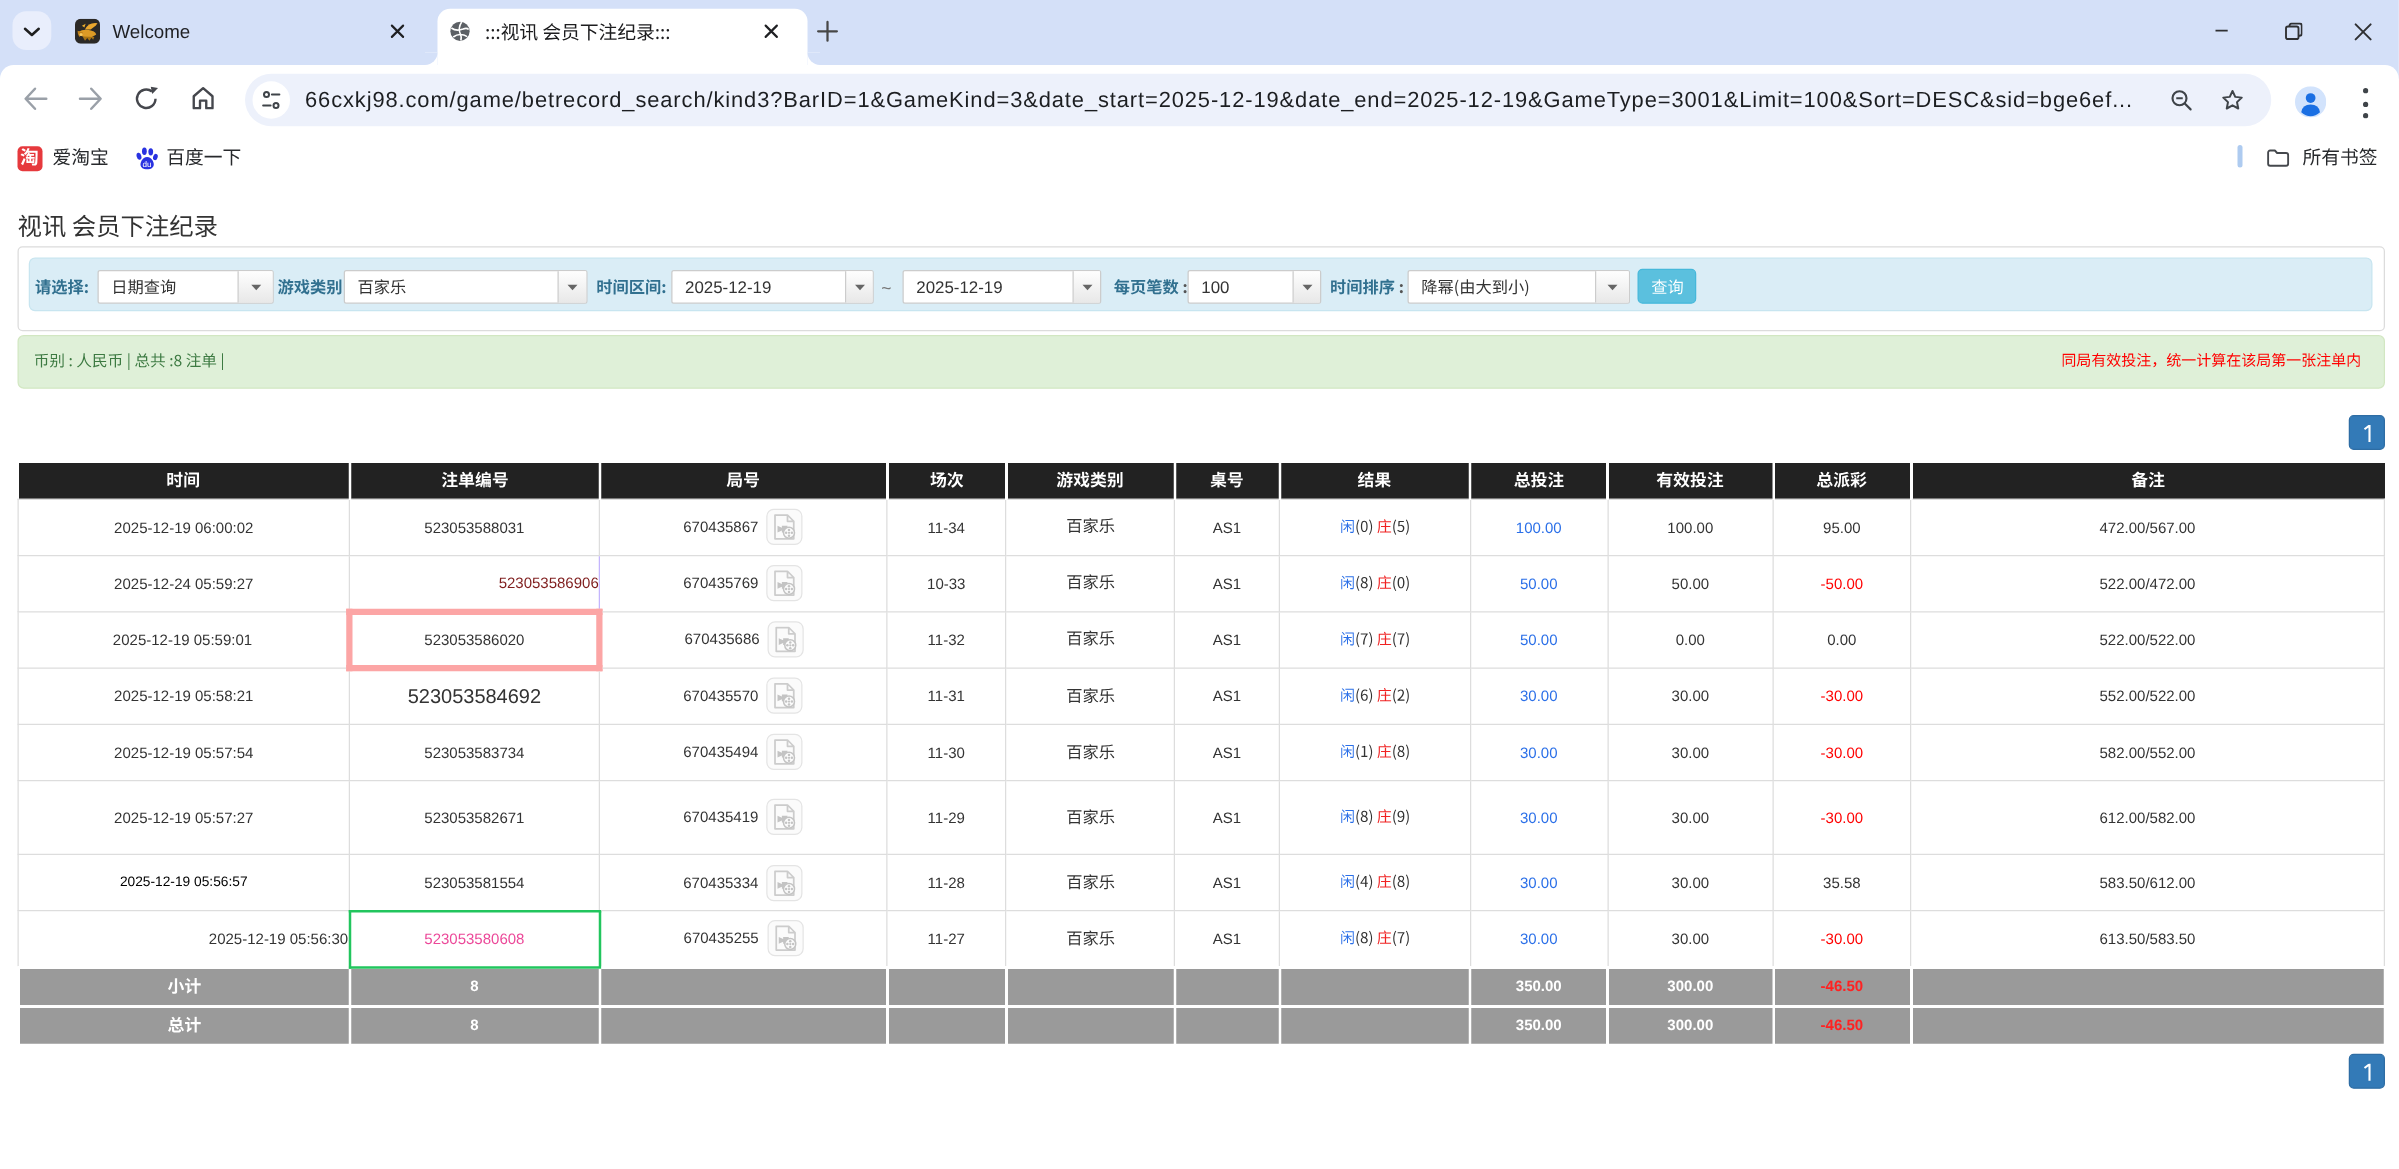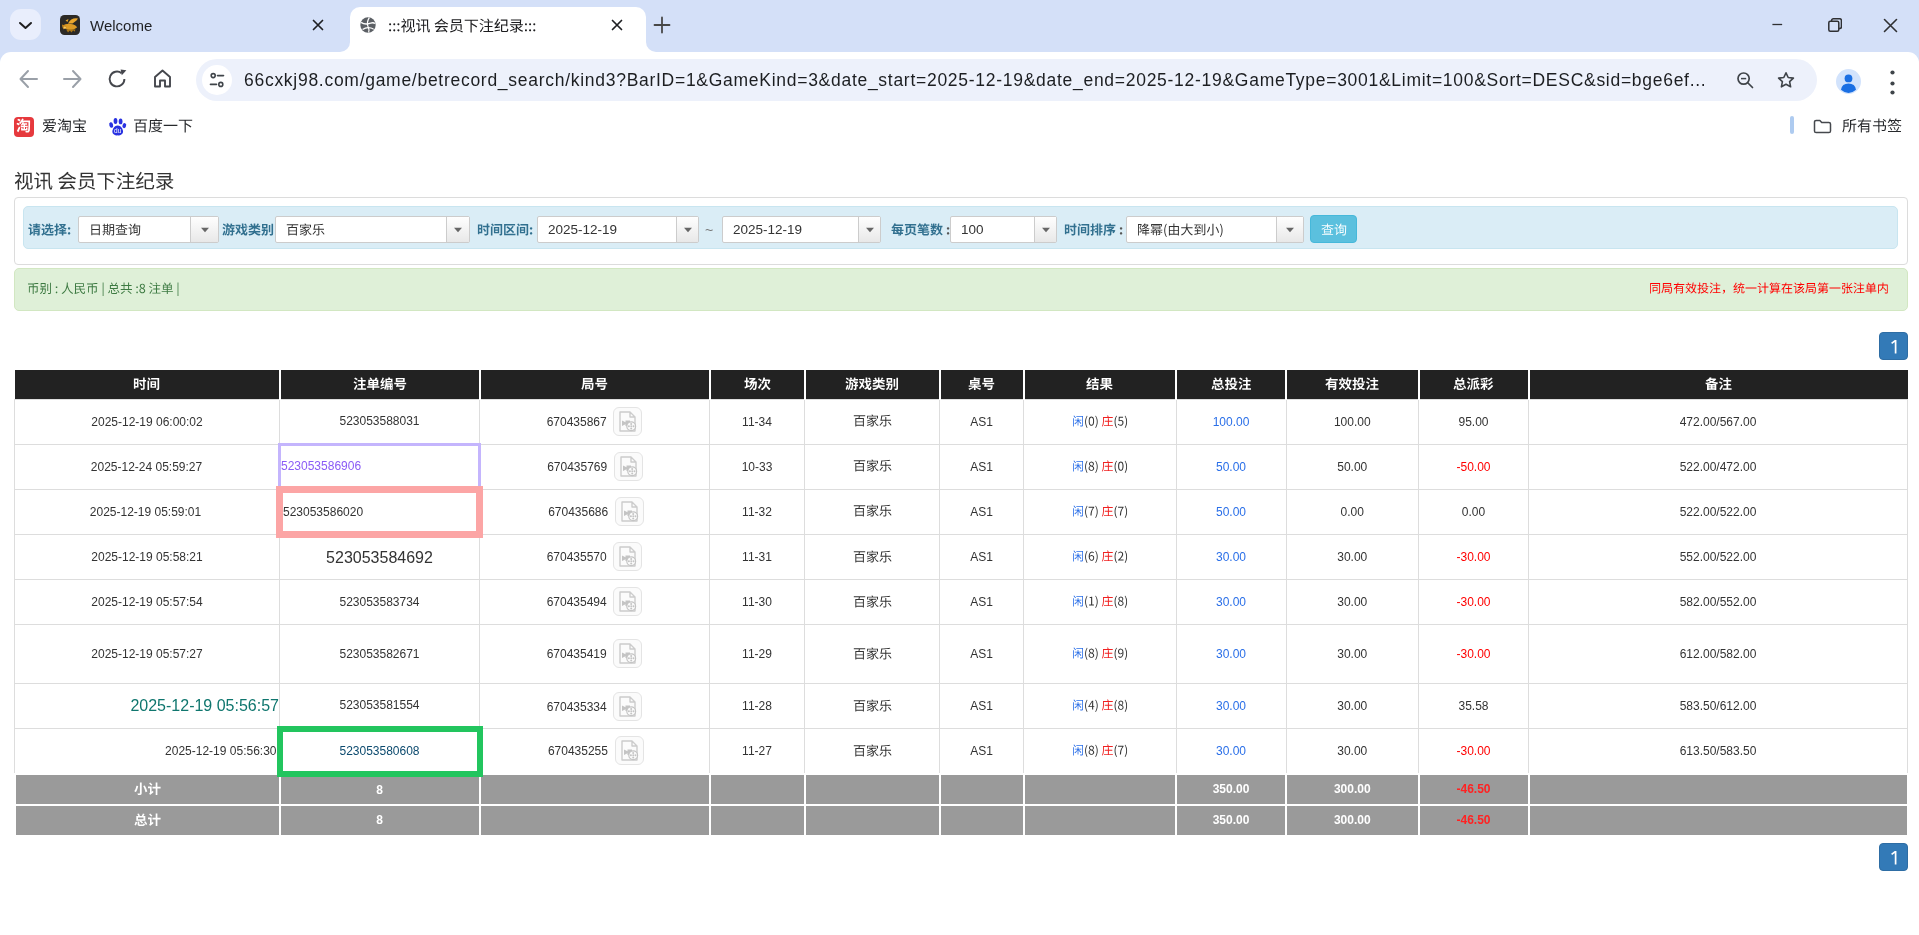--- a/index.html
+++ b/index.html
@@ -327,21 +327,21 @@
               <path fill="#333" d="M44.3 12.9Q43.5 11.6 43 10.1Q42.6 8.6 42.6 6.8Q42.6 5.1 43 3.6Q43.5 2.1 44.3 0.7L45 1.1Q44.2 2.3 43.9 3.8Q43.5 5.3 43.5 6.8Q43.5 8.4 43.9 9.8Q44.2 11.3 45 12.6Z M48.7 10.7Q48 10.7 47.5 10.6Q46.9 10.4 46.5 10.1Q46.1 9.8 45.8 9.6L46.4 8.8Q46.6 9.1 47 9.3Q47.3 9.5 47.7 9.7Q48 9.8 48.6 9.8Q49.1 9.8 49.5 9.6Q49.9 9.3 50.2 8.8Q50.4 8.4 50.4 7.7Q50.4 6.8 49.9 6.3Q49.4 5.7 48.6 5.7Q48.2 5.7 47.8 5.9Q47.5 6 47.1 6.2L46.6 5.9L46.8 1.8H51.1V2.7H47.8L47.6 5.2Q47.9 5.1 48.2 5Q48.5 4.9 48.9 4.9Q49.6 4.9 50.2 5.2Q50.8 5.5 51.2 6.1Q51.5 6.7 51.5 7.7Q51.5 8.7 51.1 9.3Q50.7 10 50.1 10.4Q49.4 10.7 48.7 10.7Z M53.4 12.9 52.7 12.6Q53.5 11.3 53.8 9.8Q54.2 8.4 54.2 6.8Q54.2 5.3 53.8 3.8Q53.5 2.3 52.7 1.1L53.4 0.7Q54.2 2.1 54.7 3.6Q55.1 5.1 55.1 6.8Q55.1 8.6 54.7 10.1Q54.2 11.6 53.4 12.9Z"></path>
             </svg></div>
         </td>
         <td style="border:1px solid #ddd;text-align:center;font-size:12px;color:#333;color:#2a6fe8">100.00</td>
         <td style="border:1px solid #ddd;text-align:center;font-size:12px;color:#333">100.00</td>
         <td style="border:1px solid #ddd;text-align:center;font-size:12px;color:#333;color:#333">95.00</td>
         <td style="border:1px solid #ddd;text-align:center;font-size:12px;color:#333">472.00/567.00</td>
       </tr>
       <tr style="height:45.1px">
         <td style="border:1px solid #ddd;text-align:center;font-size:12px;color:#333">2025-12-24 05:59:27</td>
-        <td style="border:3px solid #c4b5fd;text-align:left;font-size:12px;color:#8b5cf6">523053586906</td>
+        <td style="border:1px solid #c4b5fd;text-align:right;font-size:12px;color:#7f1d1d">523053586906</td>
         <td style="border:1px solid #ddd;text-align:center;font-size:12px;color:#333"><span style="vertical-align:middle">670435769</span>&nbsp;&nbsp;<span style="display:inline-block;vertical-align:middle;width:29px;height:29px;background:#fbfbfb;border:1px solid #e4e4e4;border-radius:6px;position:relative"><svg style="position:absolute;left:4px;top:3px" width="20" height="22" viewBox="0 0 20 22">
 <path d="M2 1 H12 L17 6 V20 H2 Z M12 1 V6 H17" fill="none" stroke="#cccccc" stroke-width="1.4" stroke-linejoin="round"></path>
 <path d="M4 9.5 L7.5 11.2 V9.5 H12 V15 H7.5 V13.3 L4 15 Z" fill="#c4c4c4"></path>
 <circle cx="13.2" cy="15.2" r="4.4" fill="#fbfbfb" stroke="#c4c4c4" stroke-width="1.2"></circle>
 <circle cx="13.2" cy="15.2" r="0.9" fill="#c4c4c4"></circle>
               <circle cx="13.2" cy="12.9" r="1" fill="#c4c4c4"></circle>
               <circle cx="13.2" cy="17.5" r="1" fill="#c4c4c4"></circle>
               <circle cx="10.9" cy="15.2" r="1" fill="#c4c4c4"></circle>
               <circle cx="15.5" cy="15.2" r="1" fill="#c4c4c4"></circle>
             </svg></span></td>
@@ -360,21 +360,21 @@
               <path fill="#333" d="M44.3 12.9Q43.5 11.6 43 10.1Q42.6 8.6 42.6 6.8Q42.6 5.1 43 3.6Q43.5 2.1 44.3 0.7L45 1.1Q44.2 2.3 43.9 3.8Q43.5 5.3 43.5 6.8Q43.5 8.4 43.9 9.8Q44.2 11.3 45 12.6Z M48.9 10.7Q48 10.7 47.4 10.2Q46.8 9.7 46.4 8.7Q46.1 7.7 46.1 6.1Q46.1 4.6 46.4 3.6Q46.8 2.6 47.4 2.1Q48 1.6 48.9 1.6Q49.7 1.6 50.3 2.1Q50.9 2.6 51.2 3.6Q51.6 4.6 51.6 6.1Q51.6 7.7 51.2 8.7Q50.9 9.7 50.3 10.2Q49.7 10.7 48.9 10.7ZM48.9 9.8Q49.4 9.8 49.7 9.4Q50.1 9.1 50.3 8.2Q50.5 7.4 50.5 6.1Q50.5 4.8 50.3 4Q50.1 3.2 49.7 2.9Q49.4 2.5 48.9 2.5Q48.4 2.5 48 2.9Q47.6 3.2 47.4 4Q47.2 4.8 47.2 6.1Q47.2 7.4 47.4 8.2Q47.6 9.1 48 9.4Q48.4 9.8 48.9 9.8Z M53.4 12.9 52.7 12.6Q53.5 11.3 53.8 9.8Q54.2 8.4 54.2 6.8Q54.2 5.3 53.8 3.8Q53.5 2.3 52.7 1.1L53.4 0.7Q54.2 2.1 54.7 3.6Q55.1 5.1 55.1 6.8Q55.1 8.6 54.7 10.1Q54.2 11.6 53.4 12.9Z"></path>
             </svg></div>
         </td>
         <td style="border:1px solid #ddd;text-align:center;font-size:12px;color:#333;color:#2a6fe8">50.00</td>
         <td style="border:1px solid #ddd;text-align:center;font-size:12px;color:#333">50.00</td>
         <td style="border:1px solid #ddd;text-align:center;font-size:12px;color:#333;color:#ff0000">-50.00</td>
         <td style="border:1px solid #ddd;text-align:center;font-size:12px;color:#333">522.00/472.00</td>
       </tr>
       <tr style="height:45.1px">
         <td style="border:1px solid #ddd;text-align:center;font-size:12px;color:#333">2025-12-19 05:59:01</td>
-        <td style="border:7px solid #fca5a5;text-align:left;font-size:12px;color:#333">523053586020</td>
+        <td style="border:5px solid #fca5a5;text-align:center;font-size:12px;color:#333">523053586020</td>
         <td style="border:1px solid #ddd;text-align:center;font-size:12px;color:#333"><span style="vertical-align:middle">670435686</span>&nbsp;&nbsp;<span style="display:inline-block;vertical-align:middle;width:29px;height:29px;background:#fbfbfb;border:1px solid #e4e4e4;border-radius:6px;position:relative"><svg style="position:absolute;left:4px;top:3px" width="20" height="22" viewBox="0 0 20 22">
 <path d="M2 1 H12 L17 6 V20 H2 Z M12 1 V6 H17" fill="none" stroke="#cccccc" stroke-width="1.4" stroke-linejoin="round"></path>
 <path d="M4 9.5 L7.5 11.2 V9.5 H12 V15 H7.5 V13.3 L4 15 Z" fill="#c4c4c4"></path>
 <circle cx="13.2" cy="15.2" r="4.4" fill="#fbfbfb" stroke="#c4c4c4" stroke-width="1.2"></circle>
 <circle cx="13.2" cy="15.2" r="0.9" fill="#c4c4c4"></circle>
               <circle cx="13.2" cy="12.9" r="1" fill="#c4c4c4"></circle>
               <circle cx="13.2" cy="17.5" r="1" fill="#c4c4c4"></circle>
               <circle cx="10.9" cy="15.2" r="1" fill="#c4c4c4"></circle>
               <circle cx="15.5" cy="15.2" r="1" fill="#c4c4c4"></circle>
             </svg></span></td>
@@ -491,21 +491,21 @@
               <path fill="#f02222" d="M32.8 5.8H40.3V6.7H32.8ZM32 10.3H40.9V11.1H32ZM35.9 3.3H36.9V10.8H35.9ZM31.4 2.1H40.8V2.9H31.4ZM31 2.1H31.9V5.2Q31.9 5.9 31.9 6.8Q31.8 7.6 31.7 8.4Q31.6 9.3 31.3 10.1Q31.1 10.9 30.7 11.6Q30.7 11.6 30.5 11.5Q30.4 11.4 30.2 11.3Q30.1 11.2 29.9 11.2Q30.3 10.6 30.5 9.8Q30.7 9 30.8 8.2Q30.9 7.4 31 6.7Q31 5.9 31 5.2ZM35.1 0.6 36 0.4Q36.2 0.7 36.4 1.2Q36.6 1.6 36.7 1.9L35.8 2.2Q35.7 1.9 35.5 1.4Q35.3 1 35.1 0.6Z"></path>
               <path fill="#333" d="M44.3 12.9Q43.5 11.6 43 10.1Q42.6 8.6 42.6 6.8Q42.6 5.1 43 3.6Q43.5 2.1 44.3 0.7L45 1.1Q44.2 2.3 43.9 3.8Q43.5 5.3 43.5 6.8Q43.5 8.4 43.9 9.8Q44.2 11.3 45 12.6Z M48.3 10.7Q47.6 10.7 47.1 10.5Q46.6 10.2 46.2 9.8L46.8 9.1Q47.1 9.4 47.5 9.6Q47.9 9.8 48.3 9.8Q48.7 9.8 49.1 9.6Q49.5 9.4 49.8 8.9Q50.1 8.5 50.3 7.7Q50.5 6.9 50.5 5.8Q50.5 4.7 50.3 4Q50 3.2 49.6 2.8Q49.2 2.5 48.6 2.5Q48.2 2.5 47.8 2.7Q47.5 3 47.3 3.4Q47.1 3.9 47.1 4.5Q47.1 5 47.3 5.5Q47.4 5.9 47.8 6.2Q48.1 6.4 48.7 6.4Q49.1 6.4 49.6 6.1Q50.1 5.8 50.5 5.2L50.6 6.1Q50.3 6.4 49.9 6.7Q49.6 6.9 49.2 7.1Q48.9 7.2 48.5 7.2Q47.7 7.2 47.2 6.9Q46.6 6.6 46.3 6Q46 5.4 46 4.5Q46 3.6 46.4 3Q46.7 2.3 47.3 2Q47.9 1.6 48.6 1.6Q49.2 1.6 49.7 1.9Q50.3 2.1 50.7 2.6Q51.1 3.2 51.3 3.9Q51.5 4.7 51.5 5.8Q51.5 7.1 51.3 8.1Q51 9 50.5 9.6Q50.1 10.2 49.5 10.4Q49 10.7 48.3 10.7Z M53.4 12.9 52.7 12.6Q53.5 11.3 53.8 9.8Q54.2 8.4 54.2 6.8Q54.2 5.3 53.8 3.8Q53.5 2.3 52.7 1.1L53.4 0.7Q54.2 2.1 54.7 3.6Q55.1 5.1 55.1 6.8Q55.1 8.6 54.7 10.1Q54.2 11.6 53.4 12.9Z"></path>
             </svg></div>
         </td>
         <td style="border:1px solid #ddd;text-align:center;font-size:12px;color:#333;color:#2a6fe8">30.00</td>
         <td style="border:1px solid #ddd;text-align:center;font-size:12px;color:#333">30.00</td>
         <td style="border:1px solid #ddd;text-align:center;font-size:12px;color:#333;color:#ff0000">-30.00</td>
         <td style="border:1px solid #ddd;text-align:center;font-size:12px;color:#333">612.00/582.00</td>
       </tr>
       <tr style="height:45.1px">
-        <td style="border:1px solid #ddd;text-align:right;font-size:16px;color:#0f766e">2025-12-19 05:56:57</td>
+        <td style="border:1px solid #ddd;text-align:center;font-size:11px;color:#000000">2025-12-19 05:56:57</td>
         <td style="border:1px solid #ddd;text-align:center;font-size:12px;color:#333">523053581554</td>
         <td style="border:1px solid #ddd;text-align:center;font-size:12px;color:#333"><span style="vertical-align:middle">670435334</span>&nbsp;&nbsp;<span style="display:inline-block;vertical-align:middle;width:29px;height:29px;background:#fbfbfb;border:1px solid #e4e4e4;border-radius:6px;position:relative"><svg style="position:absolute;left:4px;top:3px" width="20" height="22" viewBox="0 0 20 22">
 <path d="M2 1 H12 L17 6 V20 H2 Z M12 1 V6 H17" fill="none" stroke="#cccccc" stroke-width="1.4" stroke-linejoin="round"></path>
 <path d="M4 9.5 L7.5 11.2 V9.5 H12 V15 H7.5 V13.3 L4 15 Z" fill="#c4c4c4"></path>
 <circle cx="13.2" cy="15.2" r="4.4" fill="#fbfbfb" stroke="#c4c4c4" stroke-width="1.2"></circle>
 <circle cx="13.2" cy="15.2" r="0.9" fill="#c4c4c4"></circle>
               <circle cx="13.2" cy="12.9" r="1" fill="#c4c4c4"></circle>
               <circle cx="13.2" cy="17.5" r="1" fill="#c4c4c4"></circle>
               <circle cx="10.9" cy="15.2" r="1" fill="#c4c4c4"></circle>
               <circle cx="15.5" cy="15.2" r="1" fill="#c4c4c4"></circle>
@@ -525,21 +525,21 @@
               <path fill="#333" d="M44.3 12.9Q43.5 11.6 43 10.1Q42.6 8.6 42.6 6.8Q42.6 5.1 43 3.6Q43.5 2.1 44.3 0.7L45 1.1Q44.2 2.3 43.9 3.8Q43.5 5.3 43.5 6.8Q43.5 8.4 43.9 9.8Q44.2 11.3 45 12.6Z M48.9 10.7Q48.1 10.7 47.4 10.4Q46.8 10.1 46.4 9.6Q46.1 9.1 46.1 8.4Q46.1 7.8 46.3 7.3Q46.5 6.8 46.9 6.5Q47.3 6.2 47.7 5.9V5.9Q47.2 5.6 46.8 5.1Q46.5 4.6 46.5 3.9Q46.5 3.2 46.8 2.7Q47.1 2.2 47.7 1.9Q48.2 1.6 48.9 1.6Q49.7 1.6 50.2 1.9Q50.7 2.2 51 2.7Q51.3 3.3 51.3 3.9Q51.3 4.4 51.1 4.8Q50.9 5.2 50.7 5.5Q50.4 5.9 50.1 6.1V6.1Q50.5 6.3 50.9 6.7Q51.2 7 51.4 7.4Q51.6 7.8 51.6 8.4Q51.6 9.1 51.3 9.6Q50.9 10.1 50.3 10.4Q49.7 10.7 48.9 10.7ZM49.5 5.8Q49.9 5.4 50.1 4.9Q50.4 4.5 50.4 4Q50.4 3.6 50.2 3.2Q50 2.9 49.7 2.7Q49.4 2.4 48.9 2.4Q48.3 2.4 47.9 2.8Q47.5 3.2 47.5 3.9Q47.5 4.4 47.8 4.7Q48 5.1 48.5 5.3Q49 5.6 49.5 5.8ZM48.9 9.9Q49.4 9.9 49.8 9.7Q50.2 9.5 50.4 9.2Q50.6 8.8 50.6 8.4Q50.6 8 50.4 7.6Q50.2 7.3 49.9 7.1Q49.6 6.9 49.1 6.7Q48.7 6.5 48.3 6.3Q47.7 6.6 47.4 7.1Q47 7.6 47 8.3Q47 8.7 47.3 9.1Q47.5 9.5 47.9 9.7Q48.4 9.9 48.9 9.9Z M53.4 12.9 52.7 12.6Q53.5 11.3 53.8 9.8Q54.2 8.4 54.2 6.8Q54.2 5.3 53.8 3.8Q53.5 2.3 52.7 1.1L53.4 0.7Q54.2 2.1 54.7 3.6Q55.1 5.1 55.1 6.8Q55.1 8.6 54.7 10.1Q54.2 11.6 53.4 12.9Z"></path>
             </svg></div>
         </td>
         <td style="border:1px solid #ddd;text-align:center;font-size:12px;color:#333;color:#2a6fe8">30.00</td>
         <td style="border:1px solid #ddd;text-align:center;font-size:12px;color:#333">30.00</td>
         <td style="border:1px solid #ddd;text-align:center;font-size:12px;color:#333;color:#333">35.58</td>
         <td style="border:1px solid #ddd;text-align:center;font-size:12px;color:#333">583.50/612.00</td>
       </tr>
       <tr style="height:45.1px">
         <td style="border:1px solid #ddd;text-align:right;font-size:12px;color:#333">2025-12-19 05:56:30</td>
-        <td style="border:6px solid #22c55e;text-align:center;font-size:12px;color:#0c4a6e">523053580608</td>
+        <td style="border:2px solid #22c55e;text-align:center;font-size:12px;color:#ec4899">523053580608</td>
         <td style="border:1px solid #ddd;text-align:center;font-size:12px;color:#333"><span style="vertical-align:middle">670435255</span>&nbsp;&nbsp;<span style="display:inline-block;vertical-align:middle;width:29px;height:29px;background:#fbfbfb;border:1px solid #e4e4e4;border-radius:6px;position:relative"><svg style="position:absolute;left:4px;top:3px" width="20" height="22" viewBox="0 0 20 22">
 <path d="M2 1 H12 L17 6 V20 H2 Z M12 1 V6 H17" fill="none" stroke="#cccccc" stroke-width="1.4" stroke-linejoin="round"></path>
 <path d="M4 9.5 L7.5 11.2 V9.5 H12 V15 H7.5 V13.3 L4 15 Z" fill="#c4c4c4"></path>
 <circle cx="13.2" cy="15.2" r="4.4" fill="#fbfbfb" stroke="#c4c4c4" stroke-width="1.2"></circle>
 <circle cx="13.2" cy="15.2" r="0.9" fill="#c4c4c4"></circle>
               <circle cx="13.2" cy="12.9" r="1" fill="#c4c4c4"></circle>
               <circle cx="13.2" cy="17.5" r="1" fill="#c4c4c4"></circle>
               <circle cx="10.9" cy="15.2" r="1" fill="#c4c4c4"></circle>
               <circle cx="15.5" cy="15.2" r="1" fill="#c4c4c4"></circle>
             </svg></span></td>

